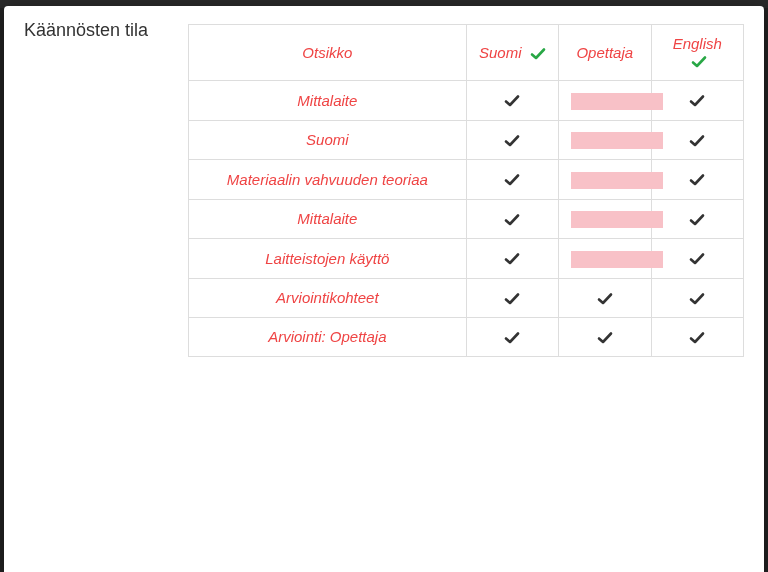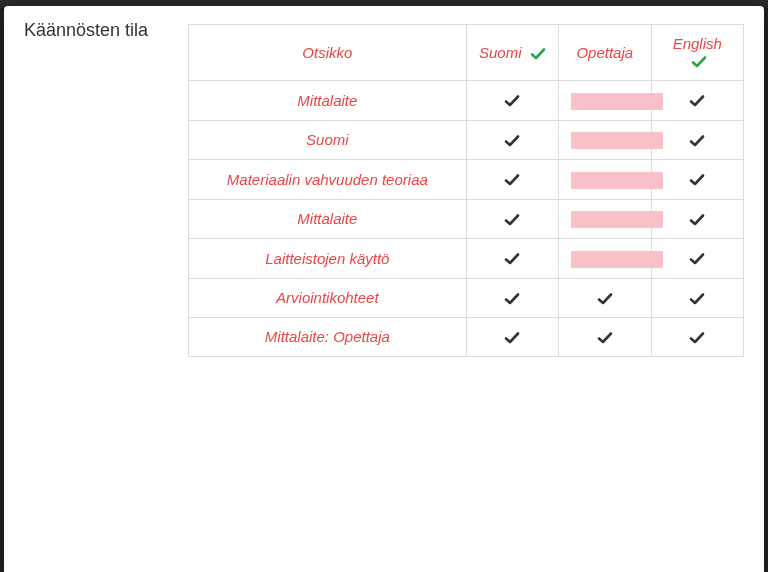--- a/index.html
+++ b/index.html
@@ -184,21 +184,21 @@
                   <path d="M2 8.5 L6 12 L14 3.5" fill="none" stroke="#333333" stroke-width="2.6" stroke-linecap="round" stroke-linejoin="round"></path>
                 </svg></span></td>
             <td><span class="check-icon"><svg width="16" height="16" viewBox="0 0 16 16">
                   <path d="M2 8.5 L6 12 L14 3.5" fill="none" stroke="#333333" stroke-width="2.6" stroke-linecap="round" stroke-linejoin="round"></path>
                 </svg></span></td>
             <td><span class="check-icon"><svg width="16" height="16" viewBox="0 0 16 16">
                   <path d="M2 8.5 L6 12 L14 3.5" fill="none" stroke="#333333" stroke-width="2.6" stroke-linecap="round" stroke-linejoin="round"></path>
                 </svg></span></td>
           </tr>
           <tr>
-            <td>Mittalaite: Opettaja</td>
+            <td>Arviointi: Opettaja</td>
             <td><span class="check-icon"><svg width="16" height="16" viewBox="0 0 16 16">
                   <path d="M2 8.5 L6 12 L14 3.5" fill="none" stroke="#333333" stroke-width="2.6" stroke-linecap="round" stroke-linejoin="round"></path>
                 </svg></span></td>
             <td><span class="check-icon"><svg width="16" height="16" viewBox="0 0 16 16">
                   <path d="M2 8.5 L6 12 L14 3.5" fill="none" stroke="#333333" stroke-width="2.6" stroke-linecap="round" stroke-linejoin="round"></path>
                 </svg></span></td>
             <td><span class="check-icon"><svg width="16" height="16" viewBox="0 0 16 16">
                   <path d="M2 8.5 L6 12 L14 3.5" fill="none" stroke="#333333" stroke-width="2.6" stroke-linecap="round" stroke-linejoin="round"></path>
                 </svg></span></td>
           </tr>

